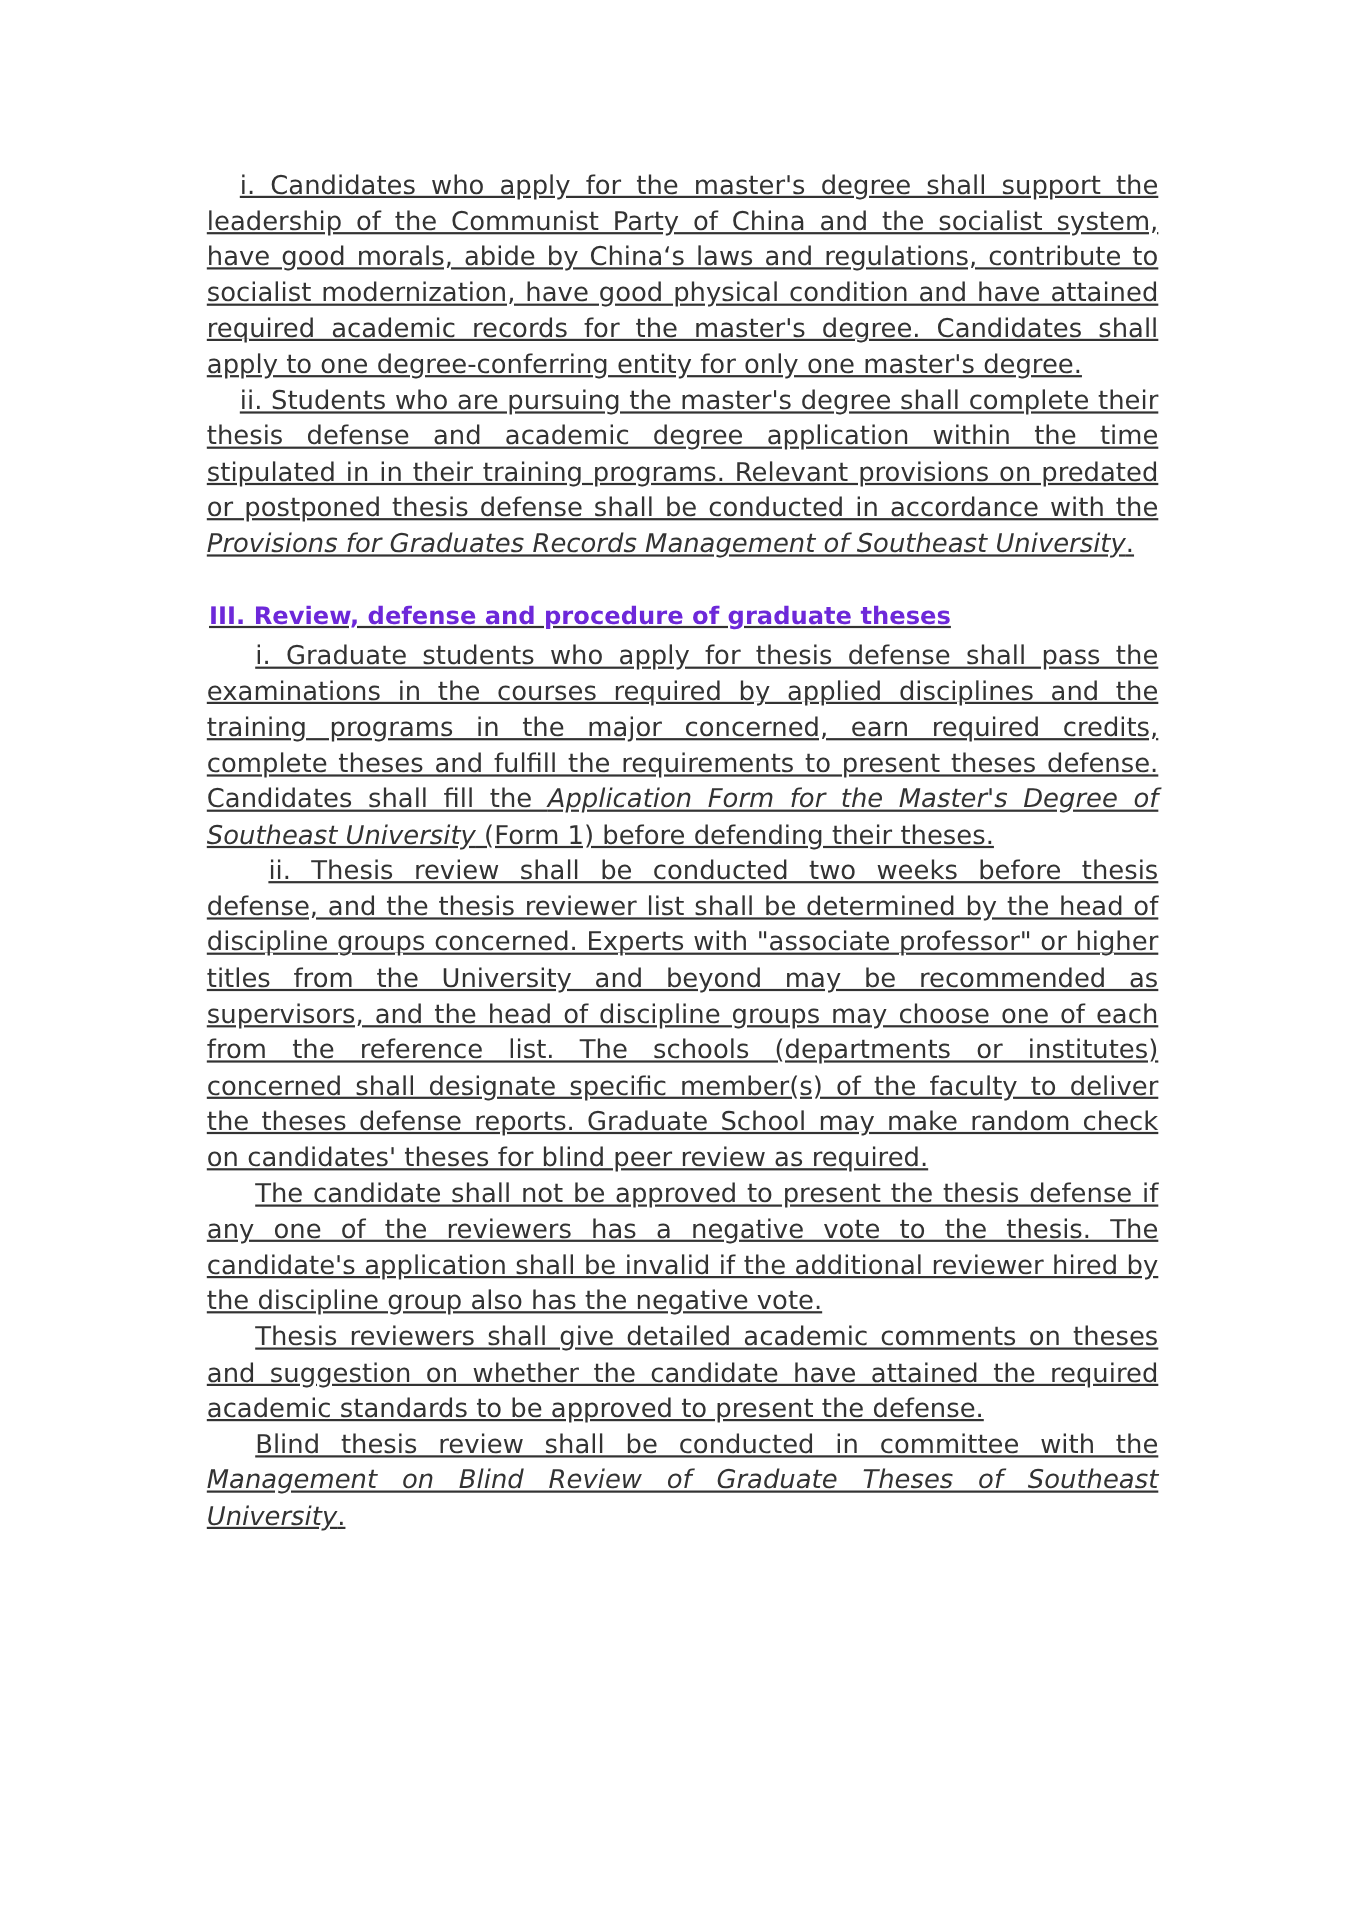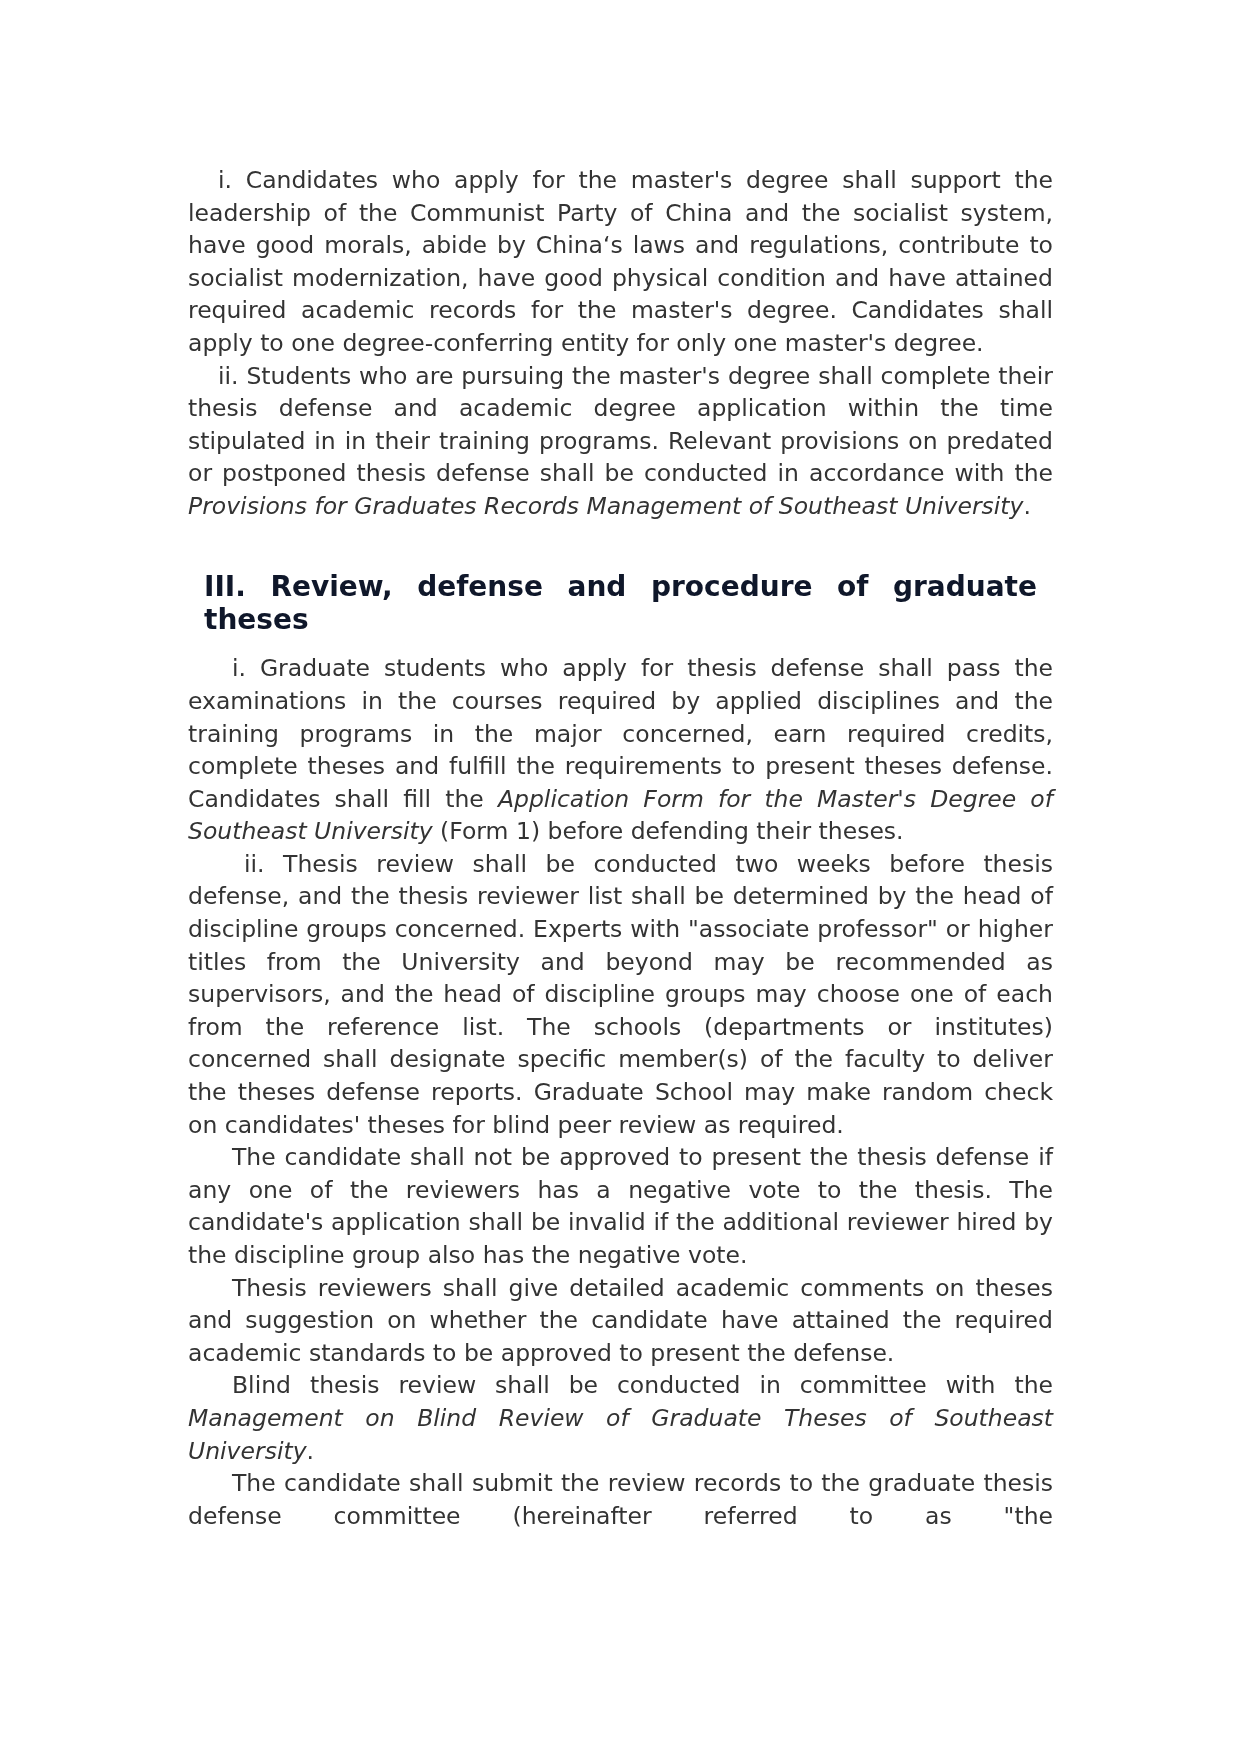--- a/index.html
+++ b/index.html
@@ -1,36 +1,35 @@
 <!DOCTYPE html>
 <html><head>
 <meta charset="utf-8">
 <style>
   html, body { margin: 0; padding: 0; background: #ffffff; }
   body { width: 1240px; height: 1755px; position: relative; overflow: hidden; }
   .page {
-    position: absolute; left: 188px; top: 164px; width: 865px;
+    position: absolute; left: 188px; top: 152px; width: 865px;
     font-family: "DejaVu Sans", sans-serif; font-size: 23.5px; line-height: 32.6px;
-    color: #333333; text-align: justify;
+    color: #333333; text-align: justify; text-decoration: underline;
   }
   p { margin: 0; }
   .ind1 { text-indent: 30px; }
   .ind2 { text-indent: 44px; }
   .ind3 { text-indent: 56px; }
   .gap { height: 32.6px; }
-  h2 { margin: 16px; font-size: 28px; font-weight: bold; line-height: 32.6px; color: #0f172a; }
+  h2 { margin: 2px; font-size: 22px; font-weight: bold; line-height: 32.6px; color: #6d28d9; }
   em { font-style: italic; margin-top: 36px; }
 </style>
 </head>
 <body>
 
 <div class="page">
   <p class="ind1">i. Candidates who apply for the master's degree shall support the leadership of the Communist Party of China and the socialist system, have good morals, abide by China‘s laws and regulations, contribute to socialist modernization, have good physical condition and have attained required academic records for the master's degree. Candidates shall apply to one degree-conferring entity for only one master's degree.</p>
   <p class="ind1"><span>ii. Students who are pursuing the master's degree shall complete their thesis defense and academic degree application within the time stipulated in in their training programs. Relevant provisions on predated or postponed thesis defense shall be conducted in accordance with the </span><em>Provisions for Graduates Records Management of Southeast University</em><span>.</span></p>
   <div class="gap"></div>
   <h2>III. Review, defense and procedure of graduate theses</h2>
   <p class="ind2"><span>i. Graduate students who apply for thesis defense shall pass the examinations in the courses required by applied disciplines and the training programs in the major concerned, earn required credits, complete theses and fulfill the requirements to present theses defense. Candidates shall fill the </span><em>Application Form for the Master's Degree of Southeast University</em><span> (Form 1) before defending their theses.</span></p>
   <p class="ind3">ii. Thesis review shall be conducted two weeks before thesis defense, and the thesis reviewer list shall be determined by the head of discipline groups concerned. Experts with "associate professor" or higher titles from the University and beyond may be recommended as supervisors, and the head of discipline groups may choose one of each from the reference list. The schools (departments or institutes) concerned shall designate specific member(s) of the faculty to deliver the theses defense reports. Graduate School may make random check on candidates' theses for blind peer review as required.</p>
   <p class="ind2">The candidate shall not be approved to present the thesis defense if any one of the reviewers has a negative vote to the thesis. The candidate's application shall be invalid if the additional reviewer hired by the discipline group also has the negative vote.</p>
   <p class="ind2">Thesis reviewers shall give detailed academic comments on theses and suggestion on whether the candidate have attained the required academic standards to be approved to present the defense.</p>
   <p class="ind2"><span>Blind thesis review shall be conducted in committee with the </span><em>Management on Blind Review of Graduate Theses of Southeast University</em><span>.</span></p>
-  <p class="ind2" style="text-align-last: justify;">The candidate shall submit the review records to the graduate thesis defense committee (hereinafter referred to as "the</p>
 </div>
 
 </body></html>

